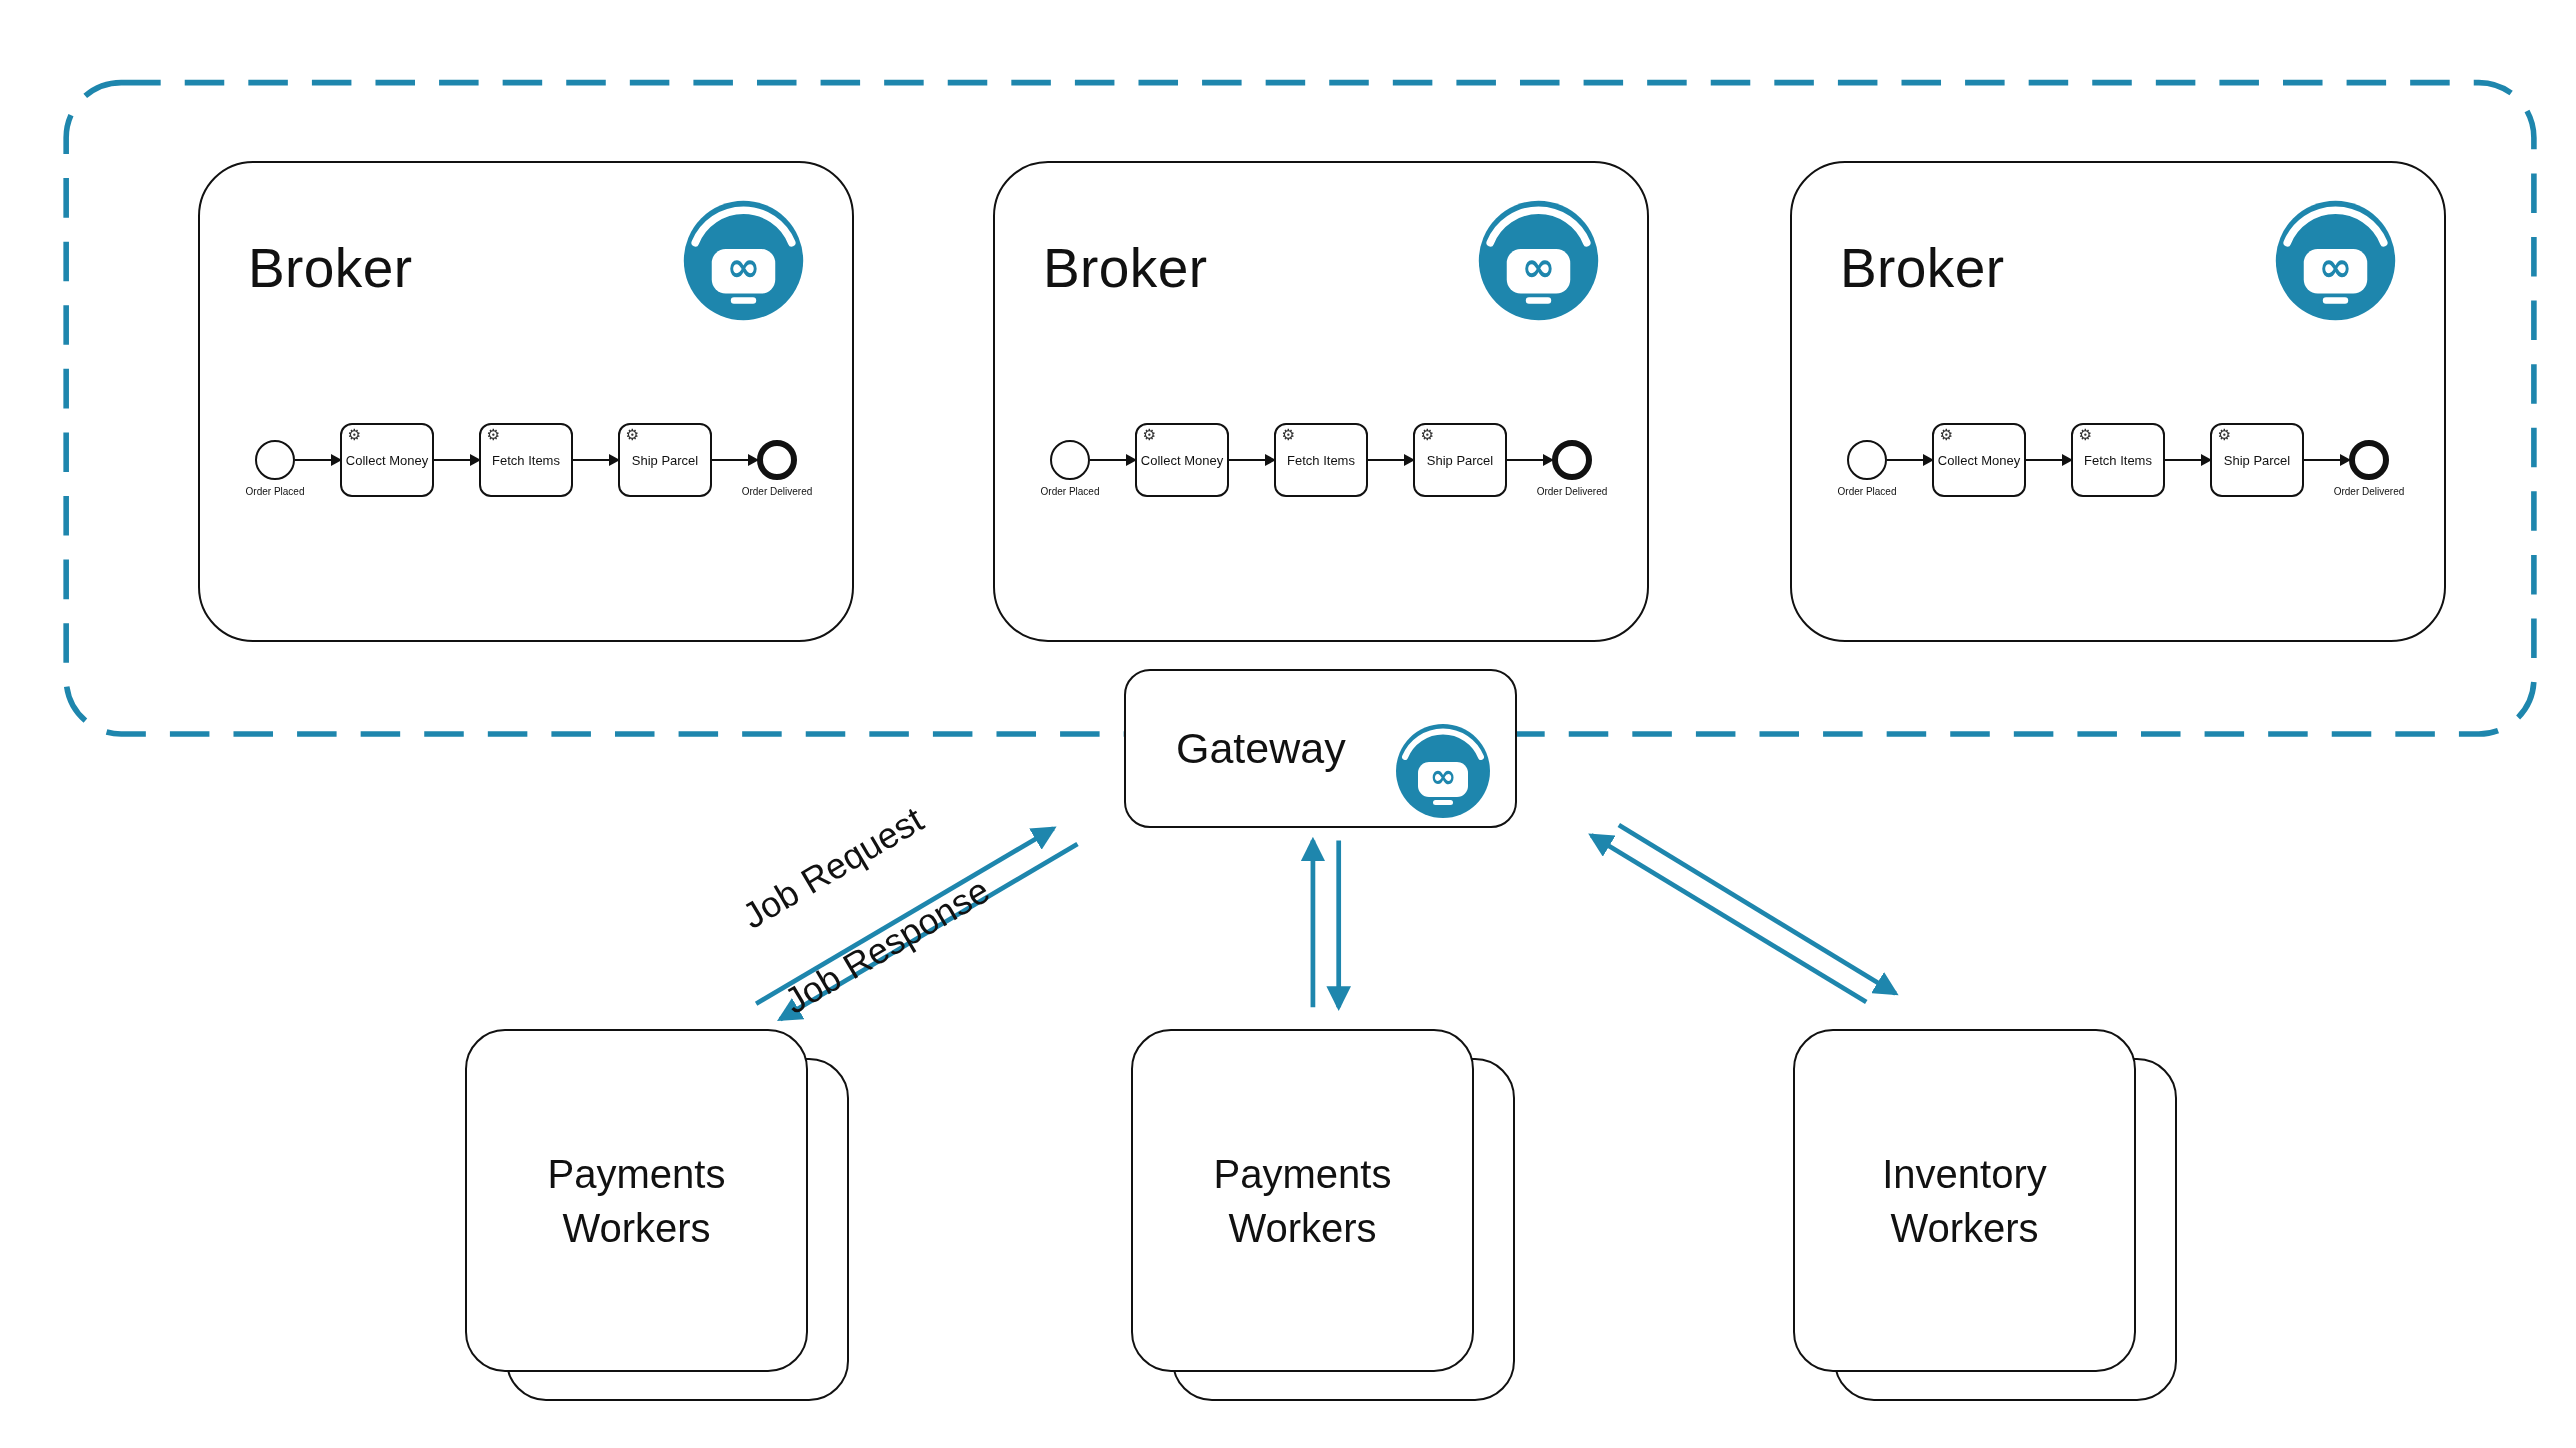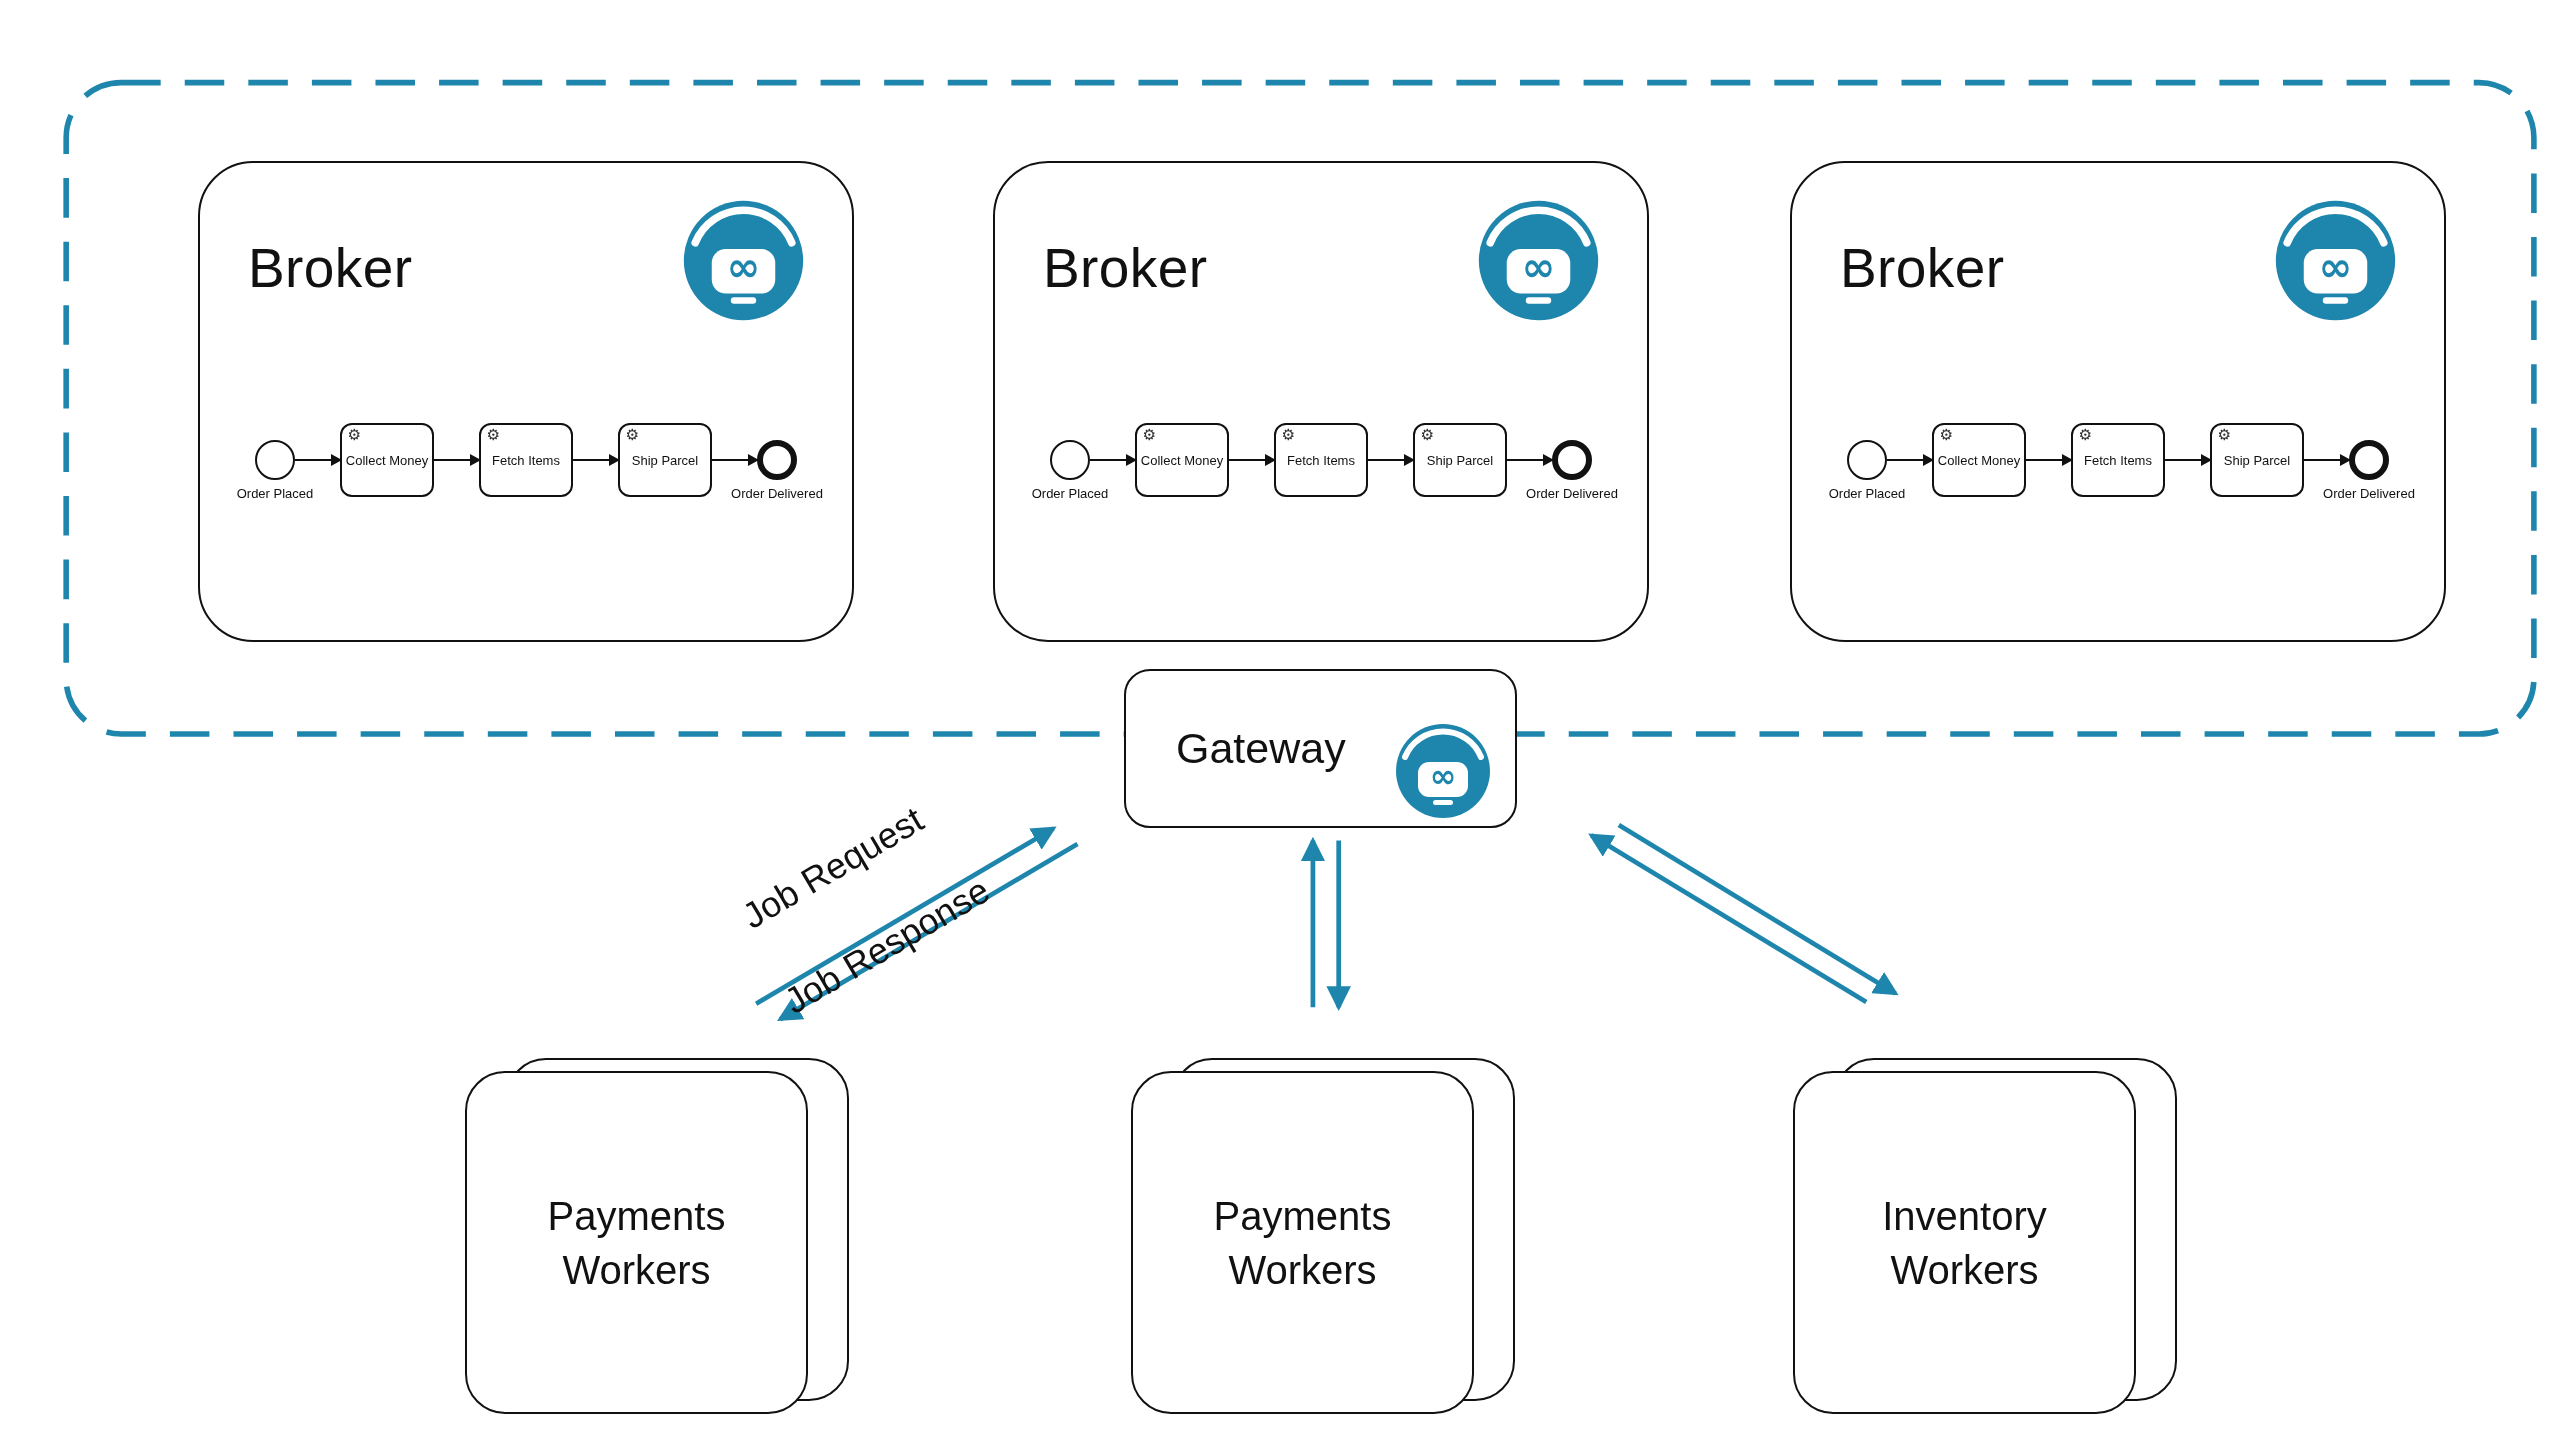--- a/index.html
+++ b/index.html
@@ -21,21 +21,21 @@
   
   .bpmn{
     position:absolute;left:26px;right:26px;top:260px;height:74px;
     display:flex;align-items:center;justify-content:center;
   }
   .evt-wrap{position:relative;width:40px;height:40px;flex:0 0 auto;}
   .evt{width:40px;height:40px;border-radius:50%;border:2.6px solid #111;background:#fff;box-sizing:border-box;}
   .evt.end{border-width:6px;}
   .evt-label{
     position:absolute;top:46px;left:50%;transform:translateX(-50%);
-    font-size:13px;white-space:nowrap;color:#111;
+    font-size:10px;white-space:nowrap;color:#111;
   }
   .seq{position:relative;width:45px;height:2.6px;background:#111;flex:0 0 auto;}
   .seq::after{
     content:"";position:absolute;right:-1.7px;top:-5.2px;width:0;height:0;
     border-left:11.2px solid #111;border-top:6.4px solid transparent;border-bottom:6.4px solid transparent;
   }
   .task{
     position:relative;width:94px;height:74px;border:2.1px solid #111;border-radius:12px;
     background:#fff;box-sizing:border-box;flex:0 0 auto;
     display:flex;align-items:center;justify-content:center;
@@ -52,21 +52,21 @@
   .gateway-label{font-size:43px;}
   .logo-gateway{width:100px;height:100px;margin-left:auto;margin-top:45px;}
 
   
   .worker{position:absolute;top:1029px;width:343px;height:343px;z-index:2;}
   .worker-back,.worker-front{
     position:absolute;width:343px;height:343px;border:2.6px solid #111;border-radius:40px;
     background:#fff;box-sizing:border-box;
   }
   .worker-back{left:41px;top:29px;}
-  .worker-front{left:0;top:0;display:flex;align-items:center;justify-content:center;text-align:center;margin-top:42px;}
+  .worker-front{left:0;top:0;display:flex;align-items:center;justify-content:center;text-align:center;}
   .worker-label{font-size:40px;line-height:1.35;width:223px;}
 
   
   .arrow-label{
     position:absolute;font-size:36px;white-space:nowrap;z-index:2;
     transform:rotate(-30.5deg);transform-origin:center;
   }
 </style>
 </head>
 <body>

